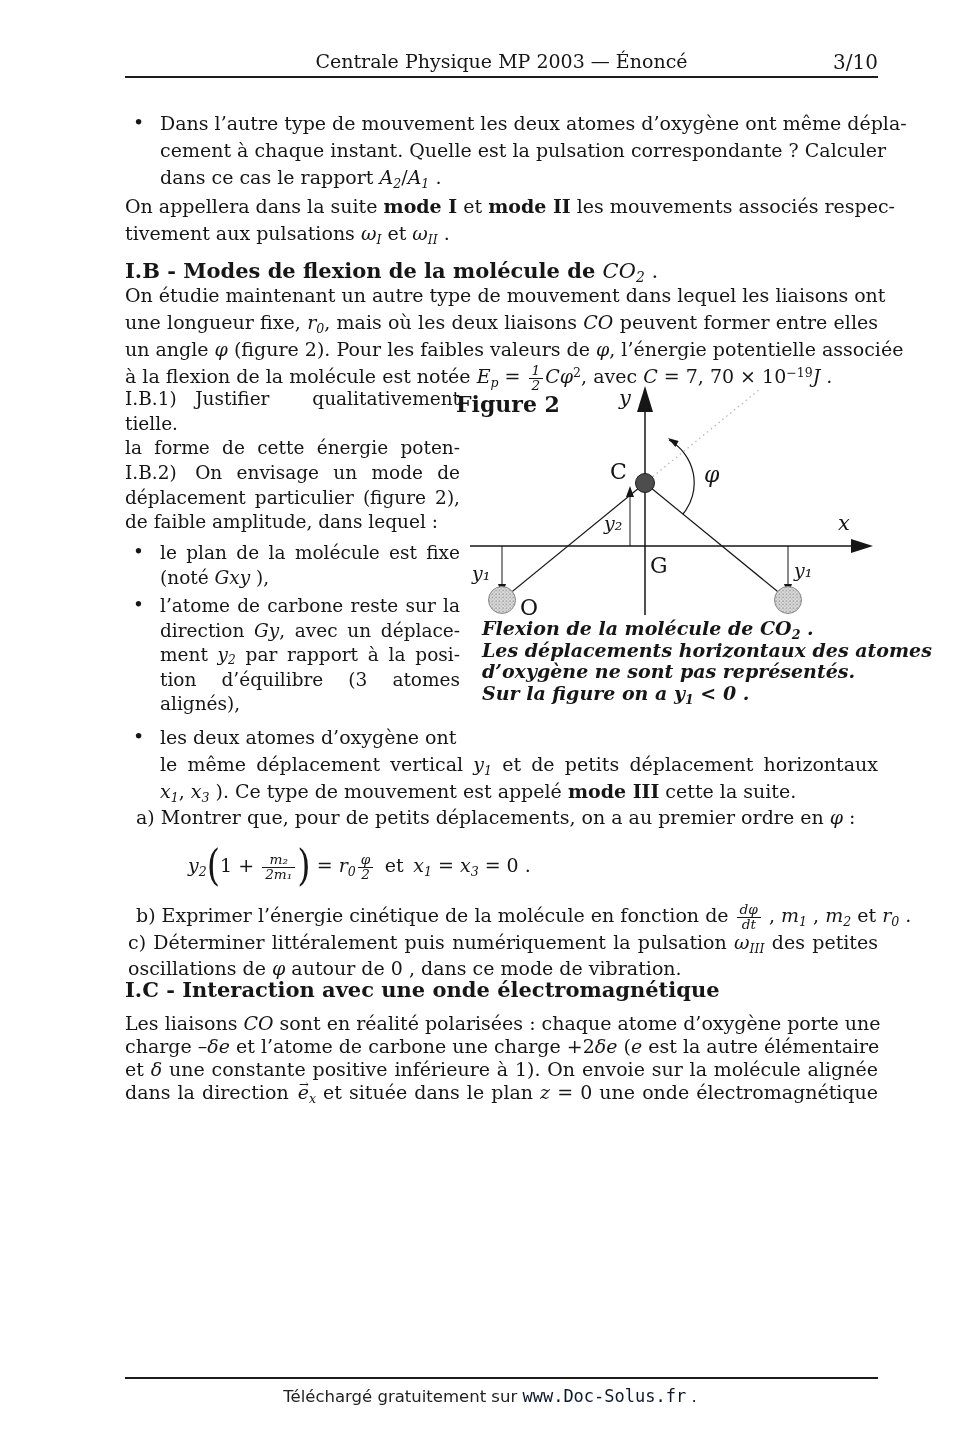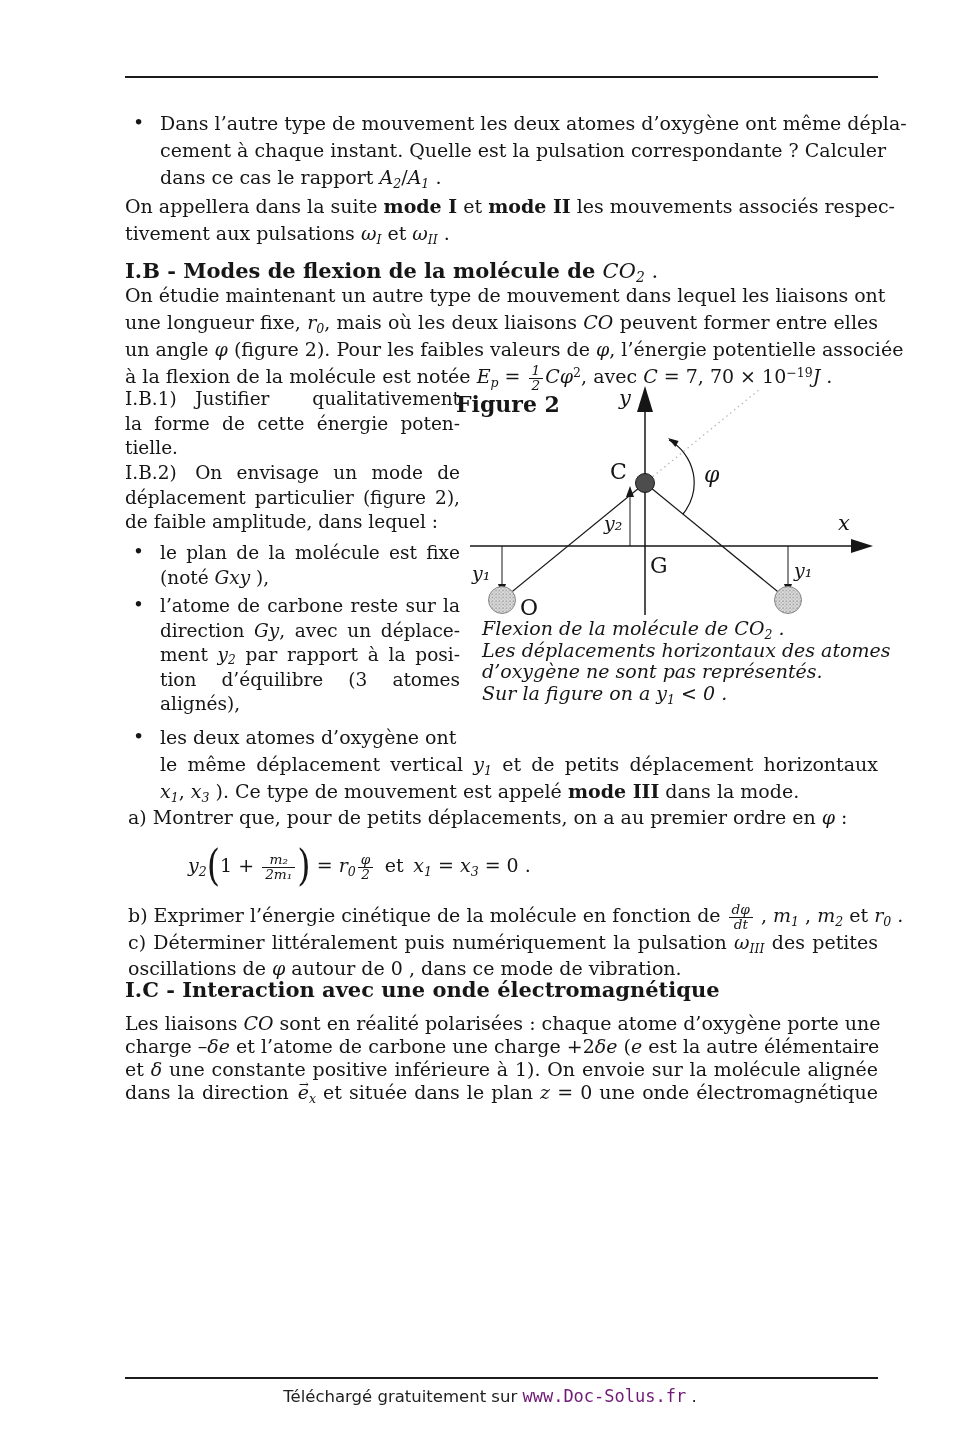--- a/index.html
+++ b/index.html
@@ -24,36 +24,40 @@
   .header{position:absolute;top:50px;left:125px;width:753px;height:26px;
           font-size:19px;}
   .htitle{display:block;text-align:center;}
   .hpage{position:absolute;right:0;top:0;font-size:20px;}
   .rule{position:absolute;left:125px;width:753px;height:2px;background:#1c1c1c;}
   .body-block{font-size:19px;line-height:27px;}
   .bitem{padding-left:35px;box-sizing:border-box;}
   .bdot{position:absolute;left:8px;top:-1px;}
   .leftcol{font-size:18.5px;line-height:24.5px;}
   .heading{font-size:21px;}
-  .caption{font-size:19px;line-height:21.5px;}
+  .caption{font-size:19px;line-height:21.5px;font-weight:bold;}
   .eq{font-size:19px;line-height:58px;white-space:nowrap;}
-  .itemline{font-size:19px;}
+  .itemline{font-size:19px;margin-left:8px;}
   .figlabel{font-size:22px;font-weight:bold;}
   .footer{position:absolute;top:1386px;left:0;width:980px;text-align:center;
           font-family:"DejaVu Sans","Liberation Sans",sans-serif;font-size:16.5px;color:#222;}
   .footer a{font-family:"DejaVu Sans Mono","Liberation Mono",monospace;
-            color:#701a75;text-decoration:none;font-size:17px;}
+            color:#0f172a;text-decoration:none;font-size:17px;}
   svg text{font-family:"DejaVu Serif","Liberation Serif",serif;fill:#161616;}
   .svgi{font-style:italic;}
 </style>
 </head>
 <body>
 
 <div class="page">
 
+  <div class="header">
+    <span class="htitle">Centrale Physique MP 2003 — Énoncé</span>
+    <span class="hpage">3/10</span>
+  </div>
   <div class="rule" style="top:76px;"></div>
 
   <div class="abs body-block bitem" style="top:110px;left:125px;width:753px;">
     <span class="bdot">•</span>
     <div>
         <div class="tline just"><span>Dans l’autre type de mouvement les deux atomes d’oxygène ont même dépla-</span></div>
         <div class="tline just"><span>cement à chaque instant. Quelle est la pulsation correspondante ? Calculer</span></div>
         <div class="tline"><span>dans ce cas le rapport </span><i>A</i><sub>2</sub><span>/</span><i>A</i><sub>1</sub><span> .</span></div>
       </div>
   </div>
@@ -67,22 +71,22 @@
 
   <div class="abs body-block" style="top:282px;left:125px;width:753px;">
       <div class="tline just"><span>On étudie maintenant un autre type de mouvement dans lequel les liaisons ont</span></div>
       <div class="tline just"><span>une longueur fixe, </span><i>r</i><sub>0</sub><span>, mais où les deux liaisons </span><i>CO</i><span> peuvent former entre elles</span></div>
       <div class="tline just"><span>un angle </span><i>φ</i><span> (figure 2). Pour les faibles valeurs de </span><i>φ</i><span>, l’énergie potentielle associée</span></div>
       <div class="tline"><span>à la flexion de la molécule est notée </span><i>E</i><sub>p</sub><span> = </span><span class="frac"><span class="fn">1</span><span class="fd">2</span></span><i>Cφ</i><sup>2</sup><span>, avec </span><i>C</i><span> = 7, 70 × 10</span><sup>−19</sup><i>J</i><span> .</span></div>
     </div>
 
   <div class="abs leftcol" style="top:387px;left:125px;width:335px;">
       <div class="tline just"><span>I.B.1) Justifier qualitativement</span></div>
+      <div class="tline"><span>tielle.</span></div>
       <div class="tline just"><span>la forme de cette énergie poten-</span></div>
-      <div class="tline"><span>tielle.</span></div>
     </div>
 
   <div class="abs leftcol" style="top:461px;left:125px;width:335px;">
       <div class="tline just"><span>I.B.2) On envisage un mode de</span></div>
       <div class="tline just"><span>déplacement particulier (figure 2),</span></div>
       <div class="tline"><span>de faible amplitude, dans lequel :</span></div>
     </div>
 
   <div class="abs leftcol bitem" style="top:541px;left:125px;width:335px;">
     <span class="bdot">•</span>
@@ -156,21 +160,21 @@
       <div class="tline just"><i>Les déplacements horizontaux des atomes</i></div>
       <div class="tline"><i>d’oxygène ne sont pas représentés.</i></div>
       <div class="tline"><i>Sur la figure on a  y</i><sub>1</sub><i> &lt; 0 .</i></div>
     </div>
 
   <div class="abs body-block bitem" style="top:724px;left:125px;width:753px;">
     <span class="bdot">•</span>
     <div>
         <div class="tline"><span>les deux atomes d’oxygène ont</span></div>
         <div class="tline just"><span>le même déplacement vertical </span><i>y</i><sub>1</sub><span> et de petits déplacement horizontaux</span></div>
-        <div class="tline"><i>x</i><sub>1</sub><span>, </span><i>x</i><sub>3</sub><span> ). Ce type de mouvement est appelé </span><b>mode III</b><span> dans la mode.</span></div>
+        <div class="tline"><i>x</i><sub>1</sub><span>, </span><i>x</i><sub>3</sub><span> ). Ce type de mouvement est appelé </span><b>mode III</b><span> cette la suite.</span></div>
       </div>
   </div>
 
   <div class="abs itemline" style="top:806px;left:128px;width:750px;"><span>a) Montrer que, pour de petits déplacements, on a au premier ordre en </span><i>φ</i><span> :</span></div>
 
   <div class="abs eq" style="top:836px;left:188px;"><i>y</i><sub>2</sub><span class="bigp">(</span><span>1 + </span><span class="frac"><span class="fn">m₂</span><span class="fd">2m₁</span></span><span class="bigp">)</span><span> = </span><i>r</i><sub>0</sub><span class="frac"><span class="fn">φ</span><span class="fd">2</span></span><span> et </span><i>x</i><sub>1</sub><span> = </span><i>x</i><sub>3</sub><span> = 0 .</span></div>
 
   <div class="abs itemline" style="top:894px;left:128px;width:750px;line-height:42px;white-space:nowrap;"><span>b) Exprimer l’énergie cinétique de la molécule en fonction de </span><span class="frac"><span class="fn">dφ</span><span class="fd">dt</span></span><span> , </span><i>m</i><sub>1</sub><span> , </span><i>m</i><sub>2</sub><span> et </span><i>r</i><sub>0</sub><span> .</span></div>
 
   <div class="abs" style="top:929px;left:128px;width:750px;font-size:19px;line-height:26px;">

